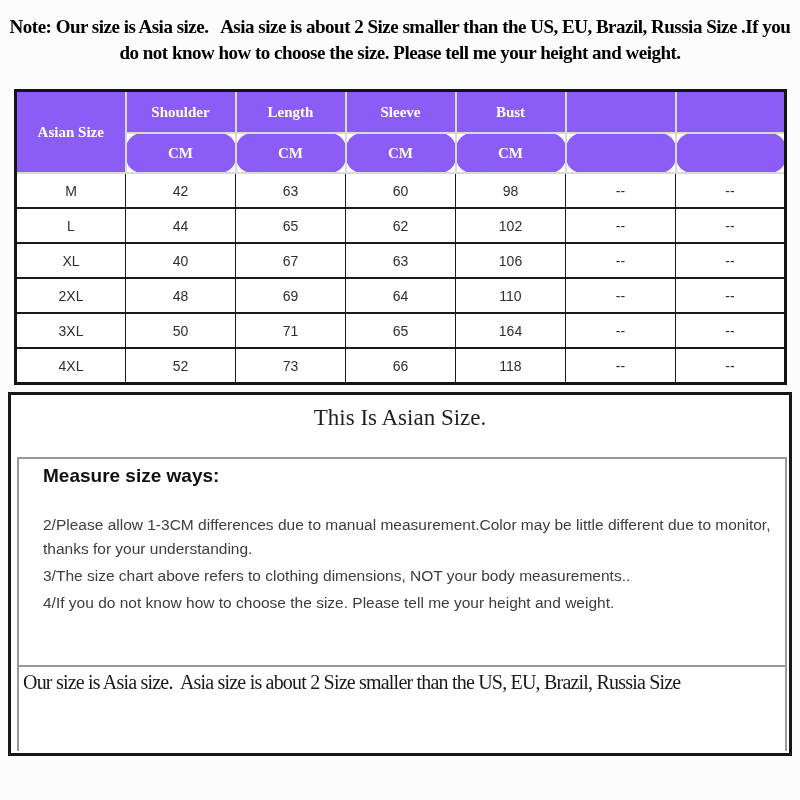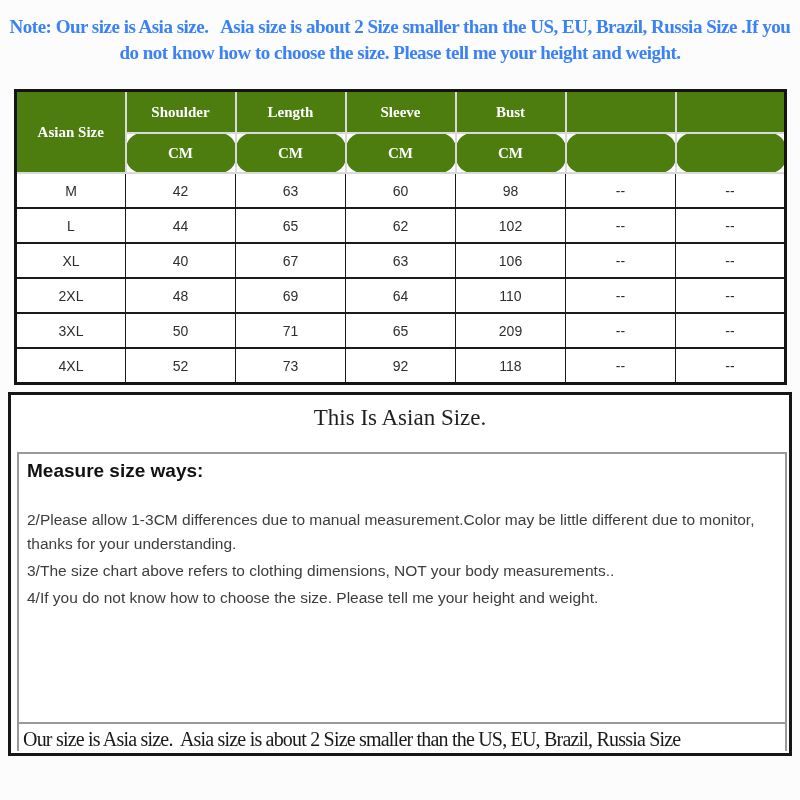--- a/index.html
+++ b/index.html
@@ -16,35 +16,35 @@
   
   .top-note {
     margin: 14px auto 0;
     width: 782px;
     text-align: center;
     font-family: "Liberation Serif", serif;
     font-weight: bold;
     font-size: 19px;
     letter-spacing: -0.5px;
     line-height: 1.35;
-    color: #3b82f6;
+    color: #000000;
   }
 
   
   table.size-table {
     margin: 24px 13px 0 14px;
     width: 773px;
     border-collapse: collapse;
     border: 3px solid #141414;
     table-layout: fixed;
     background: #ffffff;
   }
   table.size-table col { width: 14.28%; }
   table.size-table th {
-    background: #4d7c0f;
+    background: #8b5cf6;
     color: #ffffff;
     font-family: "Liberation Serif", serif;
     font-weight: bold;
     font-size: 15px;
     border: 2px solid #d9d9d9;
     text-align: center;
   }
   table.size-table .head-row1 th { height: 38px; }
   table.size-table .head-row2 th { height: 36px; border-radius: 16px; }
   table.size-table th.corner { font-size: 15px; }
@@ -84,22 +84,22 @@
     flex: 1;
     margin: 0 2px 2px 6px;
     border: 2px solid #9a9a9a;
     border-bottom: none;
     display: flex;
     flex-direction: column;
     background: #ffffff;
   }
   .measure-section {
     box-sizing: border-box;
-    height: 270px;
-    padding: 6px 10px 0 8px;
+    height: 208px;
+    padding: 6px 10px 0 24px;
     border-bottom: 2px solid #9a9a9a;
   }
   .measure-heading {
     font-size: 19px;
     font-weight: bold;
     color: #111111;
     margin-bottom: 26px;
   }
   .instr {
     margin: 0 0 3px 0;
@@ -194,29 +194,29 @@
         <td>64</td>
         <td>110</td>
         <td>--</td>
         <td>--</td>
       </tr>
       <tr>
         <td>3XL</td>
         <td>50</td>
         <td>71</td>
         <td>65</td>
-        <td>209</td>
+        <td>164</td>
         <td>--</td>
         <td>--</td>
       </tr>
       <tr>
         <td>4XL</td>
         <td>52</td>
         <td>73</td>
-        <td>92</td>
+        <td>66</td>
         <td>118</td>
         <td>--</td>
         <td>--</td>
       </tr>
     </tbody>
   </table>
 
   <div class="info-box">
     <div class="box-title">This Is Asian Size.</div>
 

